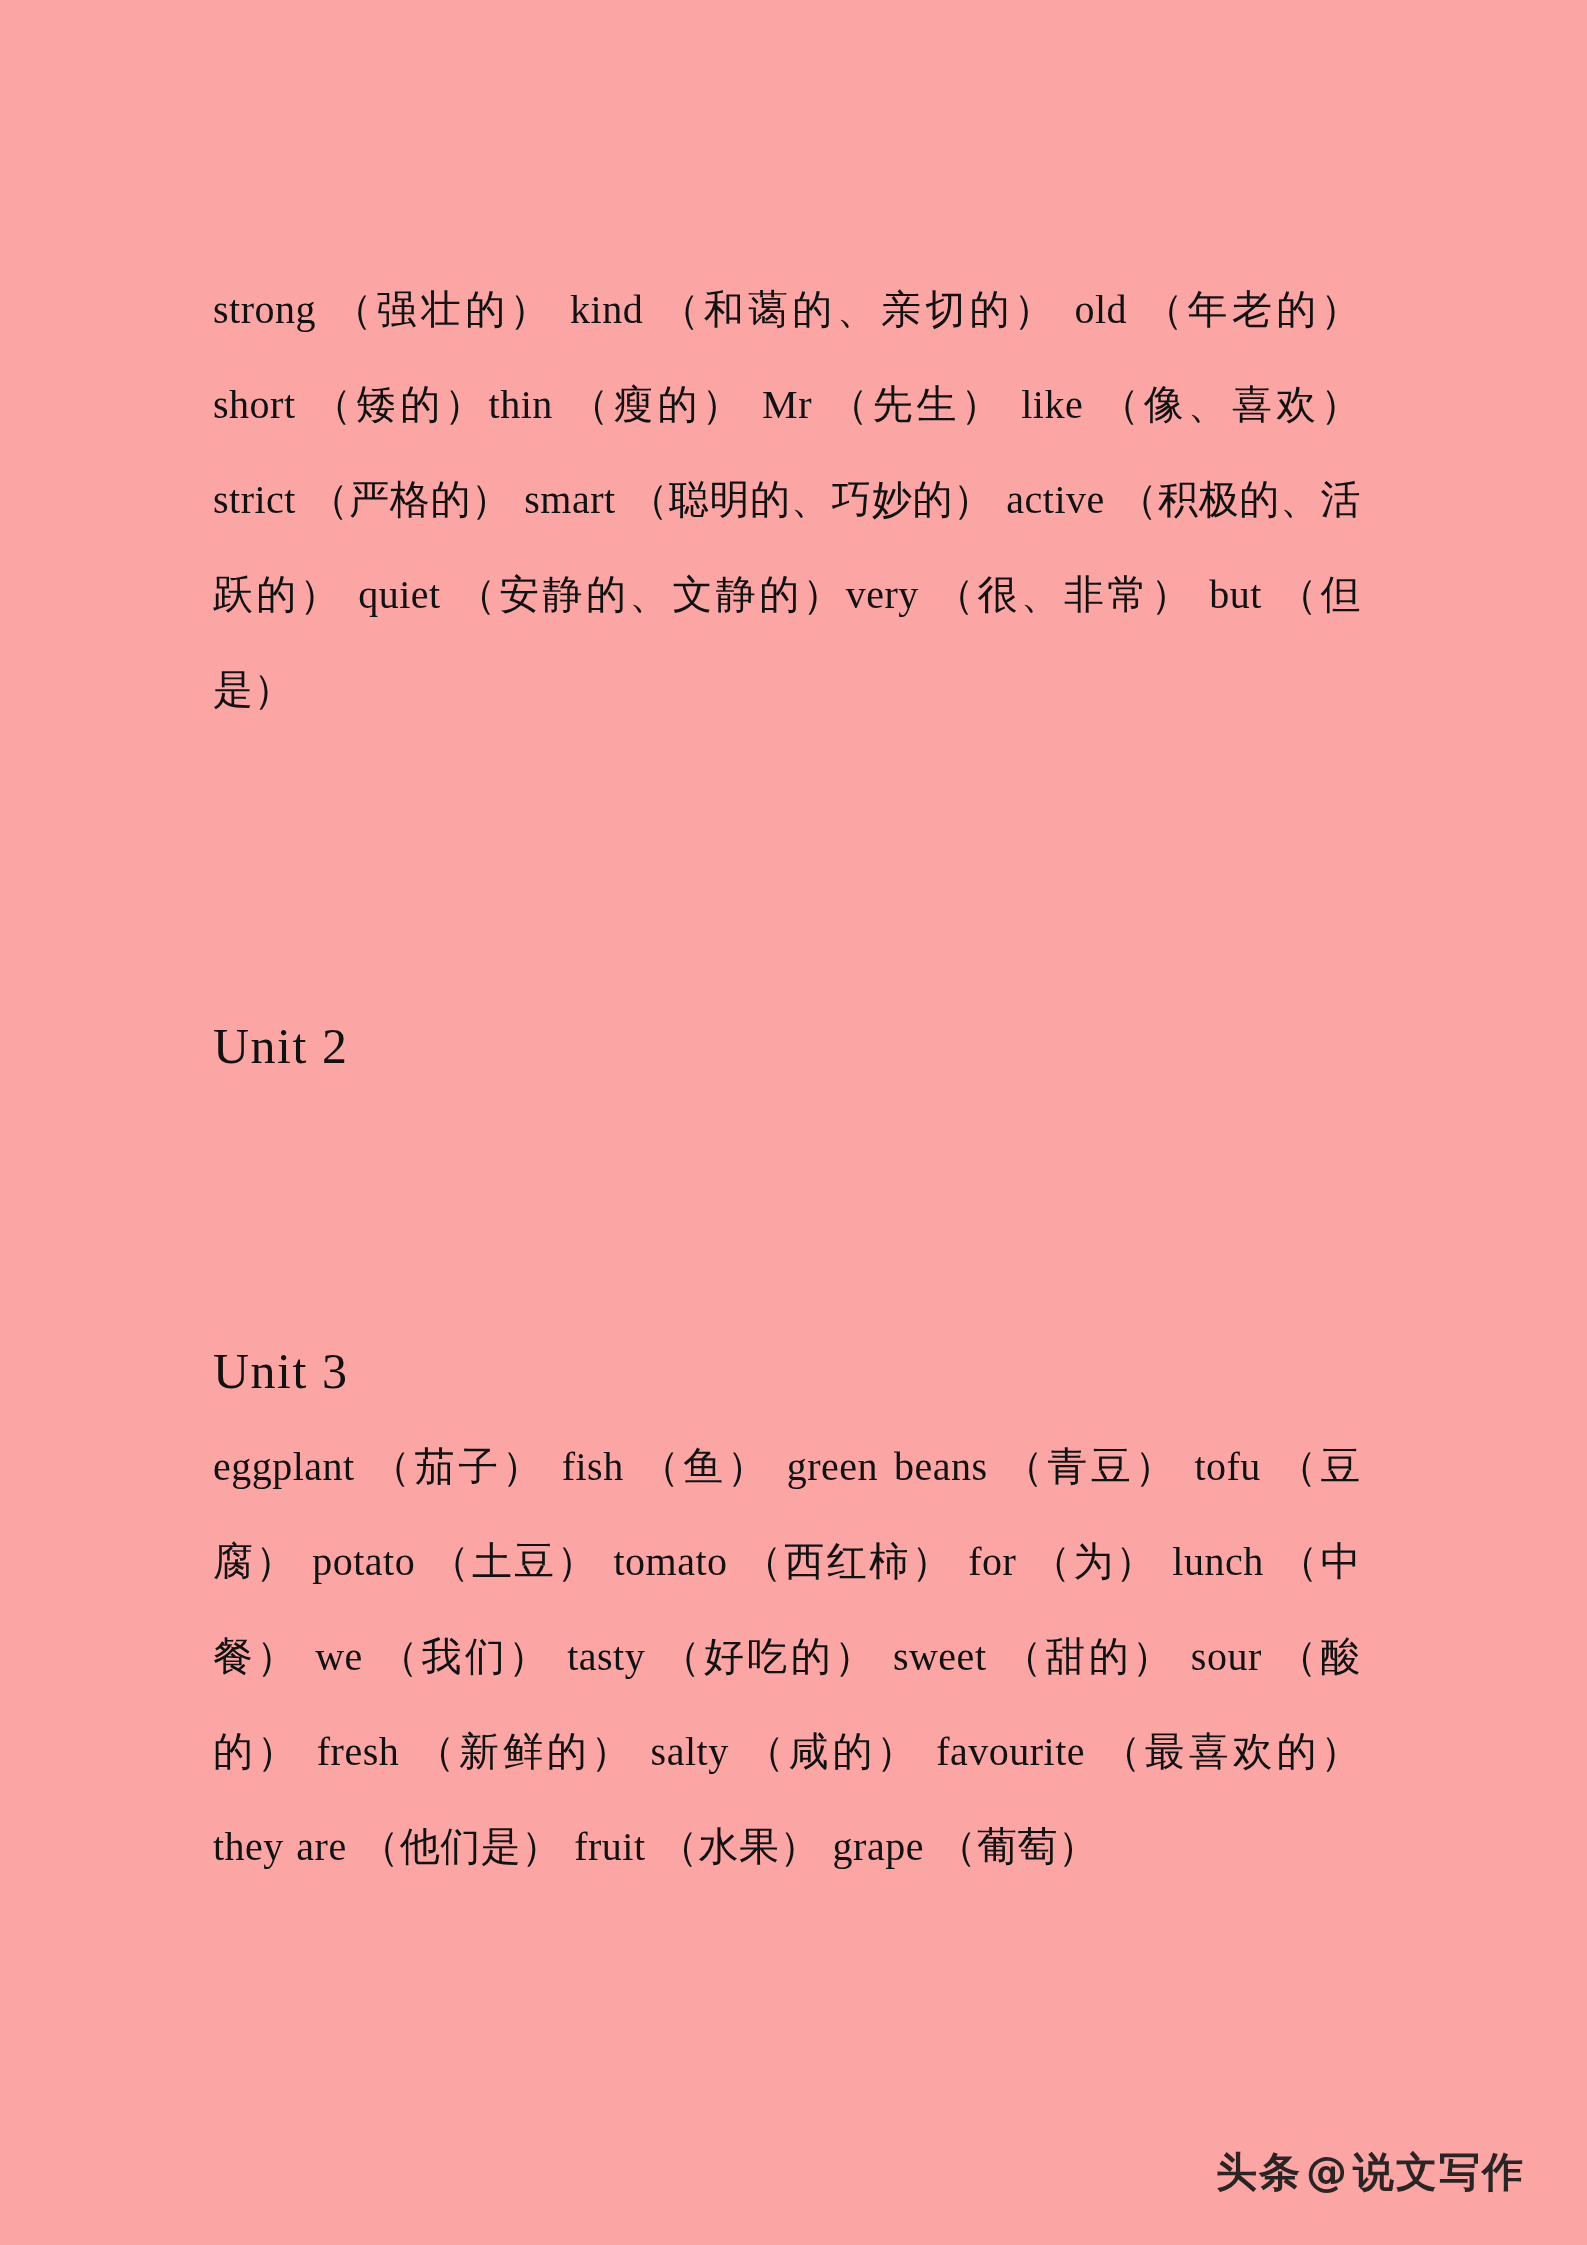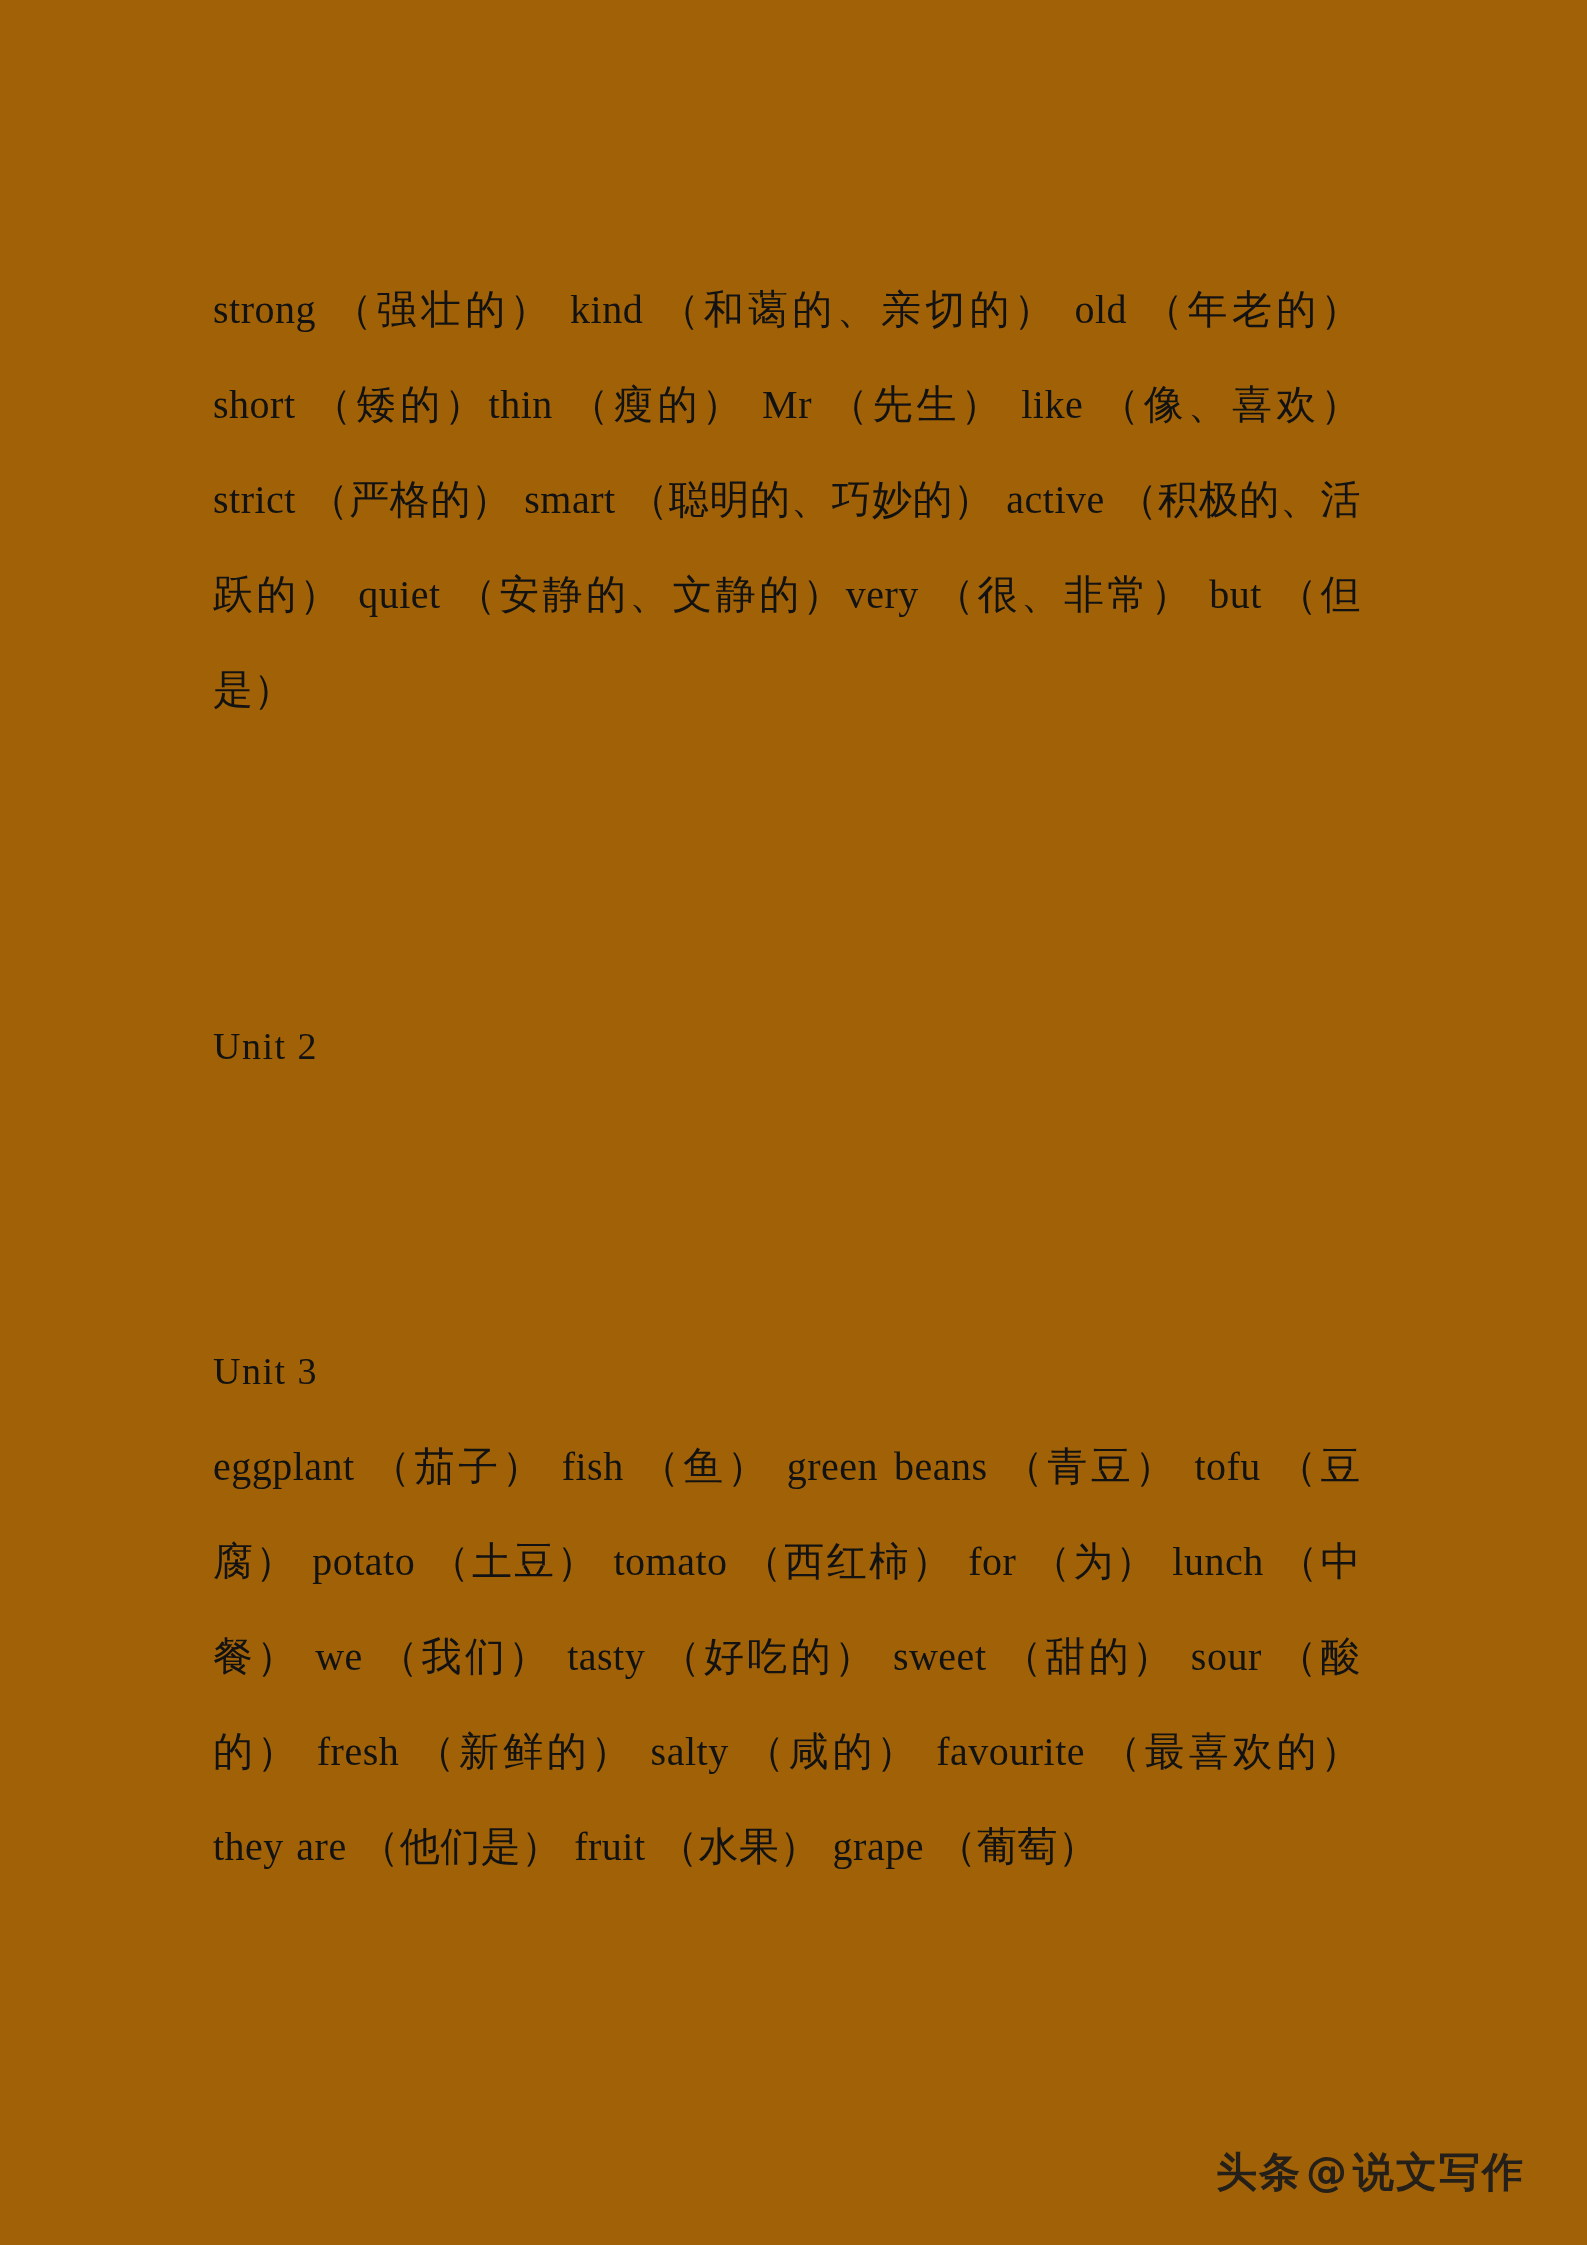--- a/index.html
+++ b/index.html
@@ -15,21 +15,21 @@
     font-family: "Liberation Serif", "DejaVu Serif", serif;
     color: #000000;
   }
 
   .page {
     position: absolute;
     left: 0;
     top: 0;
     width: 1587px;
     height: 2245px;
-    background: #a16207;
+    background: #fca5a5;
   }
 
   .content {
     position: absolute;
     left: 213px;
     top: 262px;
     width: 1150px;
   }
 
   
@@ -43,21 +43,21 @@
     word-spacing: 2px;
     margin: 0;
     color: #121212;
   }
 
   .para.unit1 { width: 1148px; }
   .para.unit2 { width: 1148px; }
   .para.unit3 { width: 1148px; }
 
   .unit-heading {
-    font-size: 38px;
+    font-size: 50px;
     line-height: 95px;
     margin: 0;
     font-weight: normal;
     letter-spacing: 1.5px;
     color: #121212;
   }
 
   .gap-large { height: 262px; }
   .gap-medium { height: 230px; }
 

